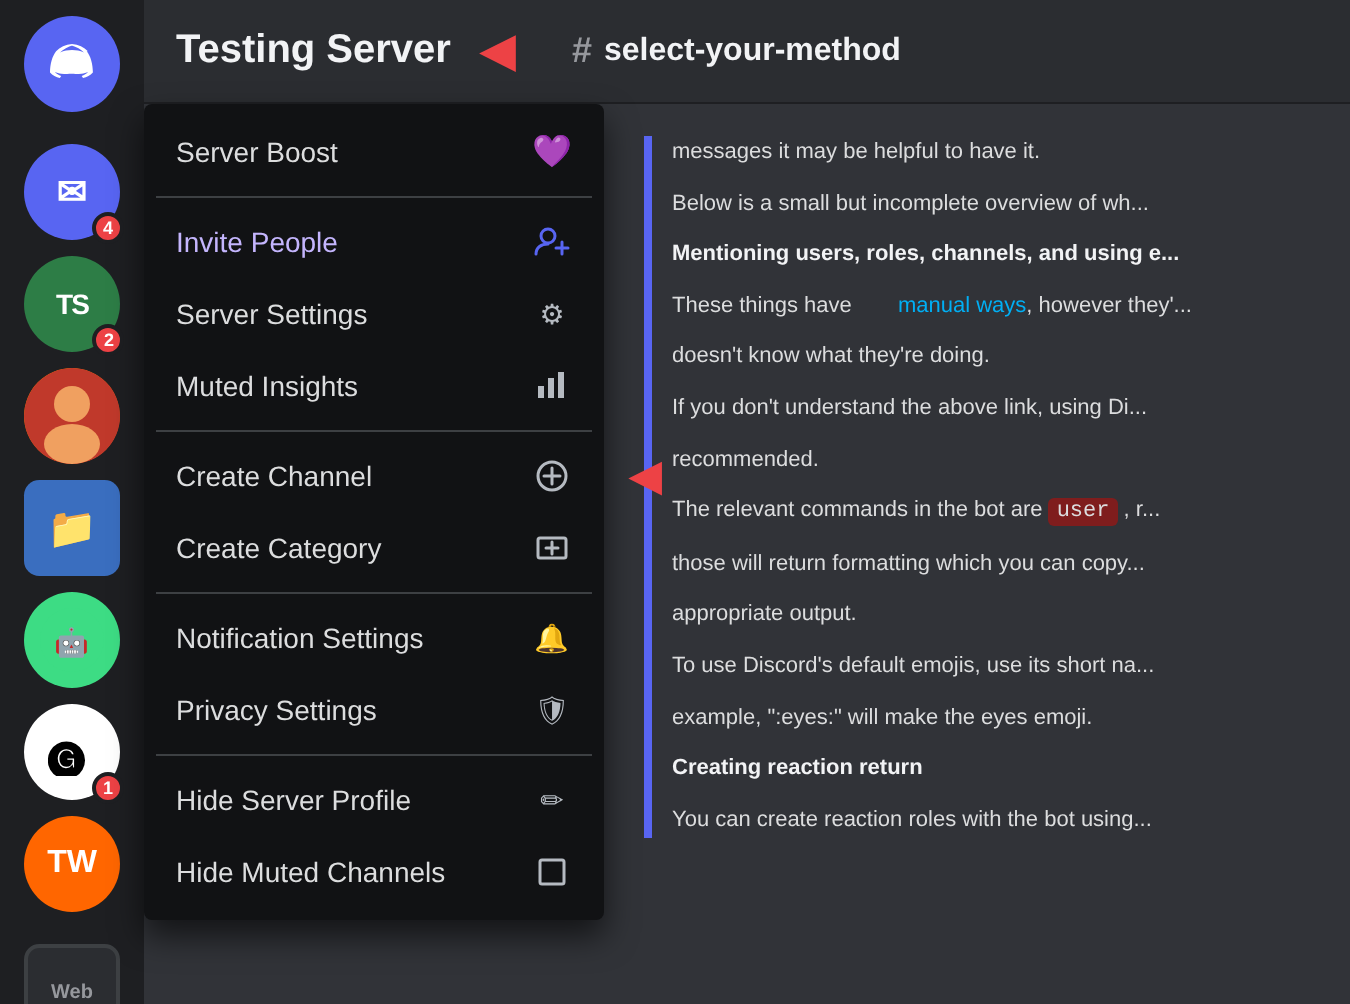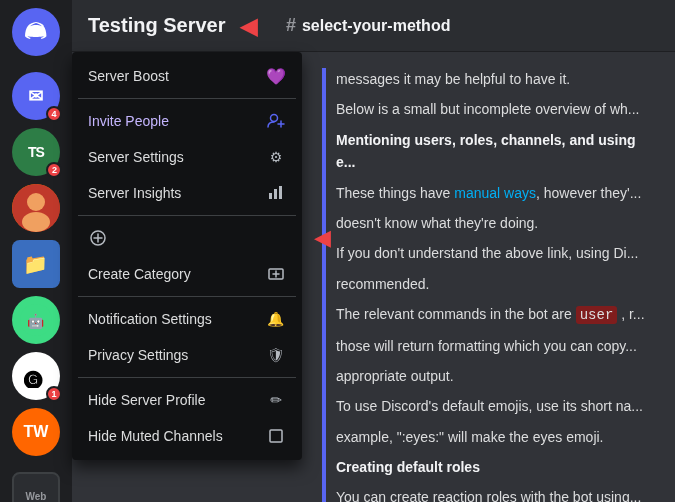--- a/index.html
+++ b/index.html
@@ -193,23 +193,23 @@
       flex: 1;
       padding: 16px 20px;
       overflow: hidden;
       color: #dcddde;
       font-size: 14px;
       line-height: 1.6;
       position: relative;
       margin-left: 230px;
     }
 
-    .chat-text { color: #dcddde; font-size: 14px; }
+    .chat-text { color: #dcddde; font-size: 11px; }
     .chat-text strong { color: #f2f3f5; }
-    .chat-text .manual-link { color: #00aff4; }
+    .chat-text .manual-link { color: #00aff4; margin-left: 20px; }
     p { margin-bottom: 8px; }
 
     
     .name-arrow {
       display: inline-block;
       color: #ed4245;
       font-size: 24px;
       margin-left: 6px;
       vertical-align: middle;
     }
@@ -305,33 +305,34 @@
           </svg>
         </span>
       </div>
 
       <div class="menu-item">
         <span>Server Settings</span>
         <span class="menu-icon">⚙</span>
       </div>
 
       <div class="menu-item">
-        <span>Server Insights</span>
+        <span>Muted Insights</span>
         <span class="menu-icon">
           <svg width="16" height="16" viewBox="0 0 16 16" fill="none">
             <rect x="1" y="8" width="3" height="6" fill="#b5bac1"></rect>
             <rect x="6" y="4" width="3" height="10" fill="#b5bac1"></rect>
             <rect x="11" y="1" width="3" height="13" fill="#b5bac1"></rect>
           </svg>
         </span>
       </div>
 
       <div class="menu-divider"></div>
 
       <div class="menu-item create-channel-wrapper">
+        <span>Create Channel</span>
         <span class="menu-icon">
           <svg width="16" height="16" viewBox="0 0 16 16" fill="none">
             <circle cx="8" cy="8" r="7" stroke="#b5bac1" stroke-width="1.5"></circle>
             <line x1="8" y1="4" x2="8" y2="12" stroke="#b5bac1" stroke-width="1.5" stroke-linecap="round"></line>
             <line x1="4" y1="8" x2="12" y2="8" stroke="#b5bac1" stroke-width="1.5" stroke-linecap="round"></line>
           </svg>
         </span>
         <span class="red-arrow">◀</span>
       </div>
 
@@ -385,18 +386,18 @@
       <p class="chat-text"><strong>Mentioning users, roles, channels, and using e...</strong></p>
       <p class="chat-text">These things have <span class="manual-link">manual ways</span>, however they'...</p>
       <p class="chat-text">doesn't know what they're doing.</p>
       <p class="chat-text">If you don't understand the above link, using Di...</p>
       <p class="chat-text">recommended.</p>
       <p class="chat-text">The relevant commands in the bot are  <code style="background:#7f1d1d; padding:1px 4px; border-radius:3px;font-family:Liberation Mono, monospace;">user</code> ,  r...</p>
       <p class="chat-text">those will return formatting which you can copy...</p>
       <p class="chat-text">appropriate output.</p>
       <p class="chat-text">To use Discord's default emojis, use its short na...</p>
       <p class="chat-text">example, ":eyes:" will make the eyes emoji.</p>
-      <p class="chat-text"><strong>Creating default roles</strong></p>
+      <p class="chat-text"><strong>Creating reaction return</strong></p>
       <p class="chat-text">You can create reaction roles with the bot using...</p>
 
     </div>
   </div>
 </div>
 
 </body></html>

